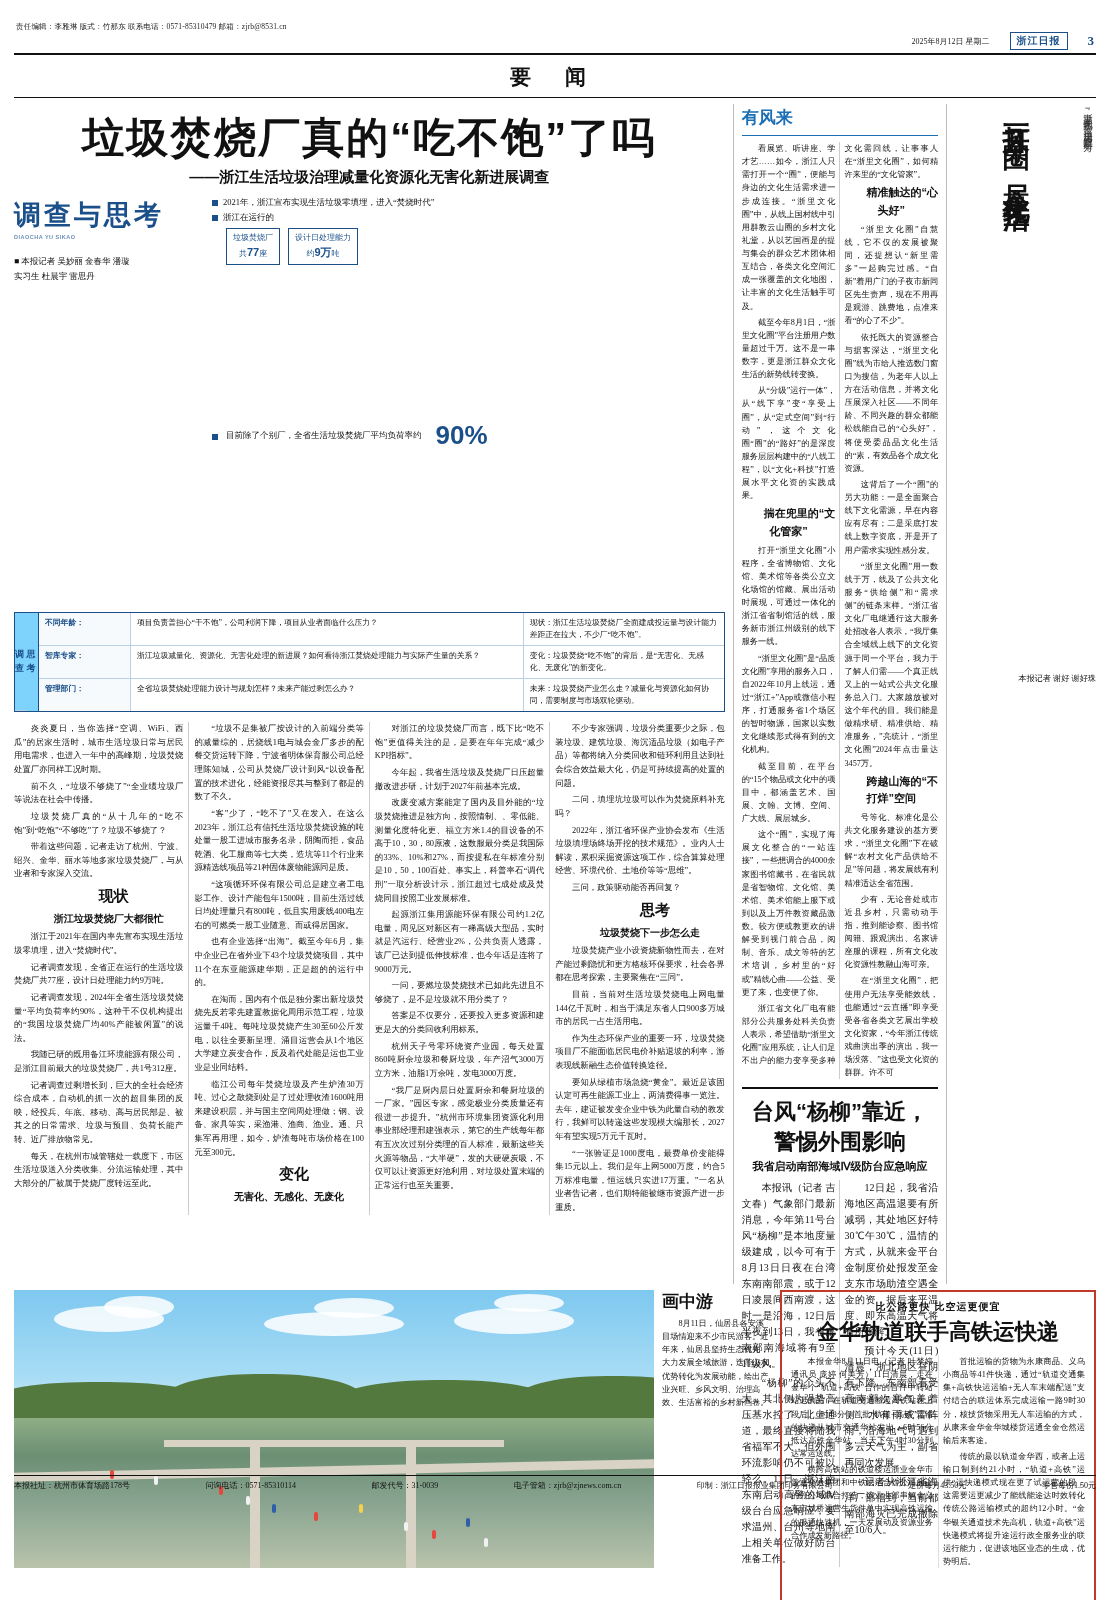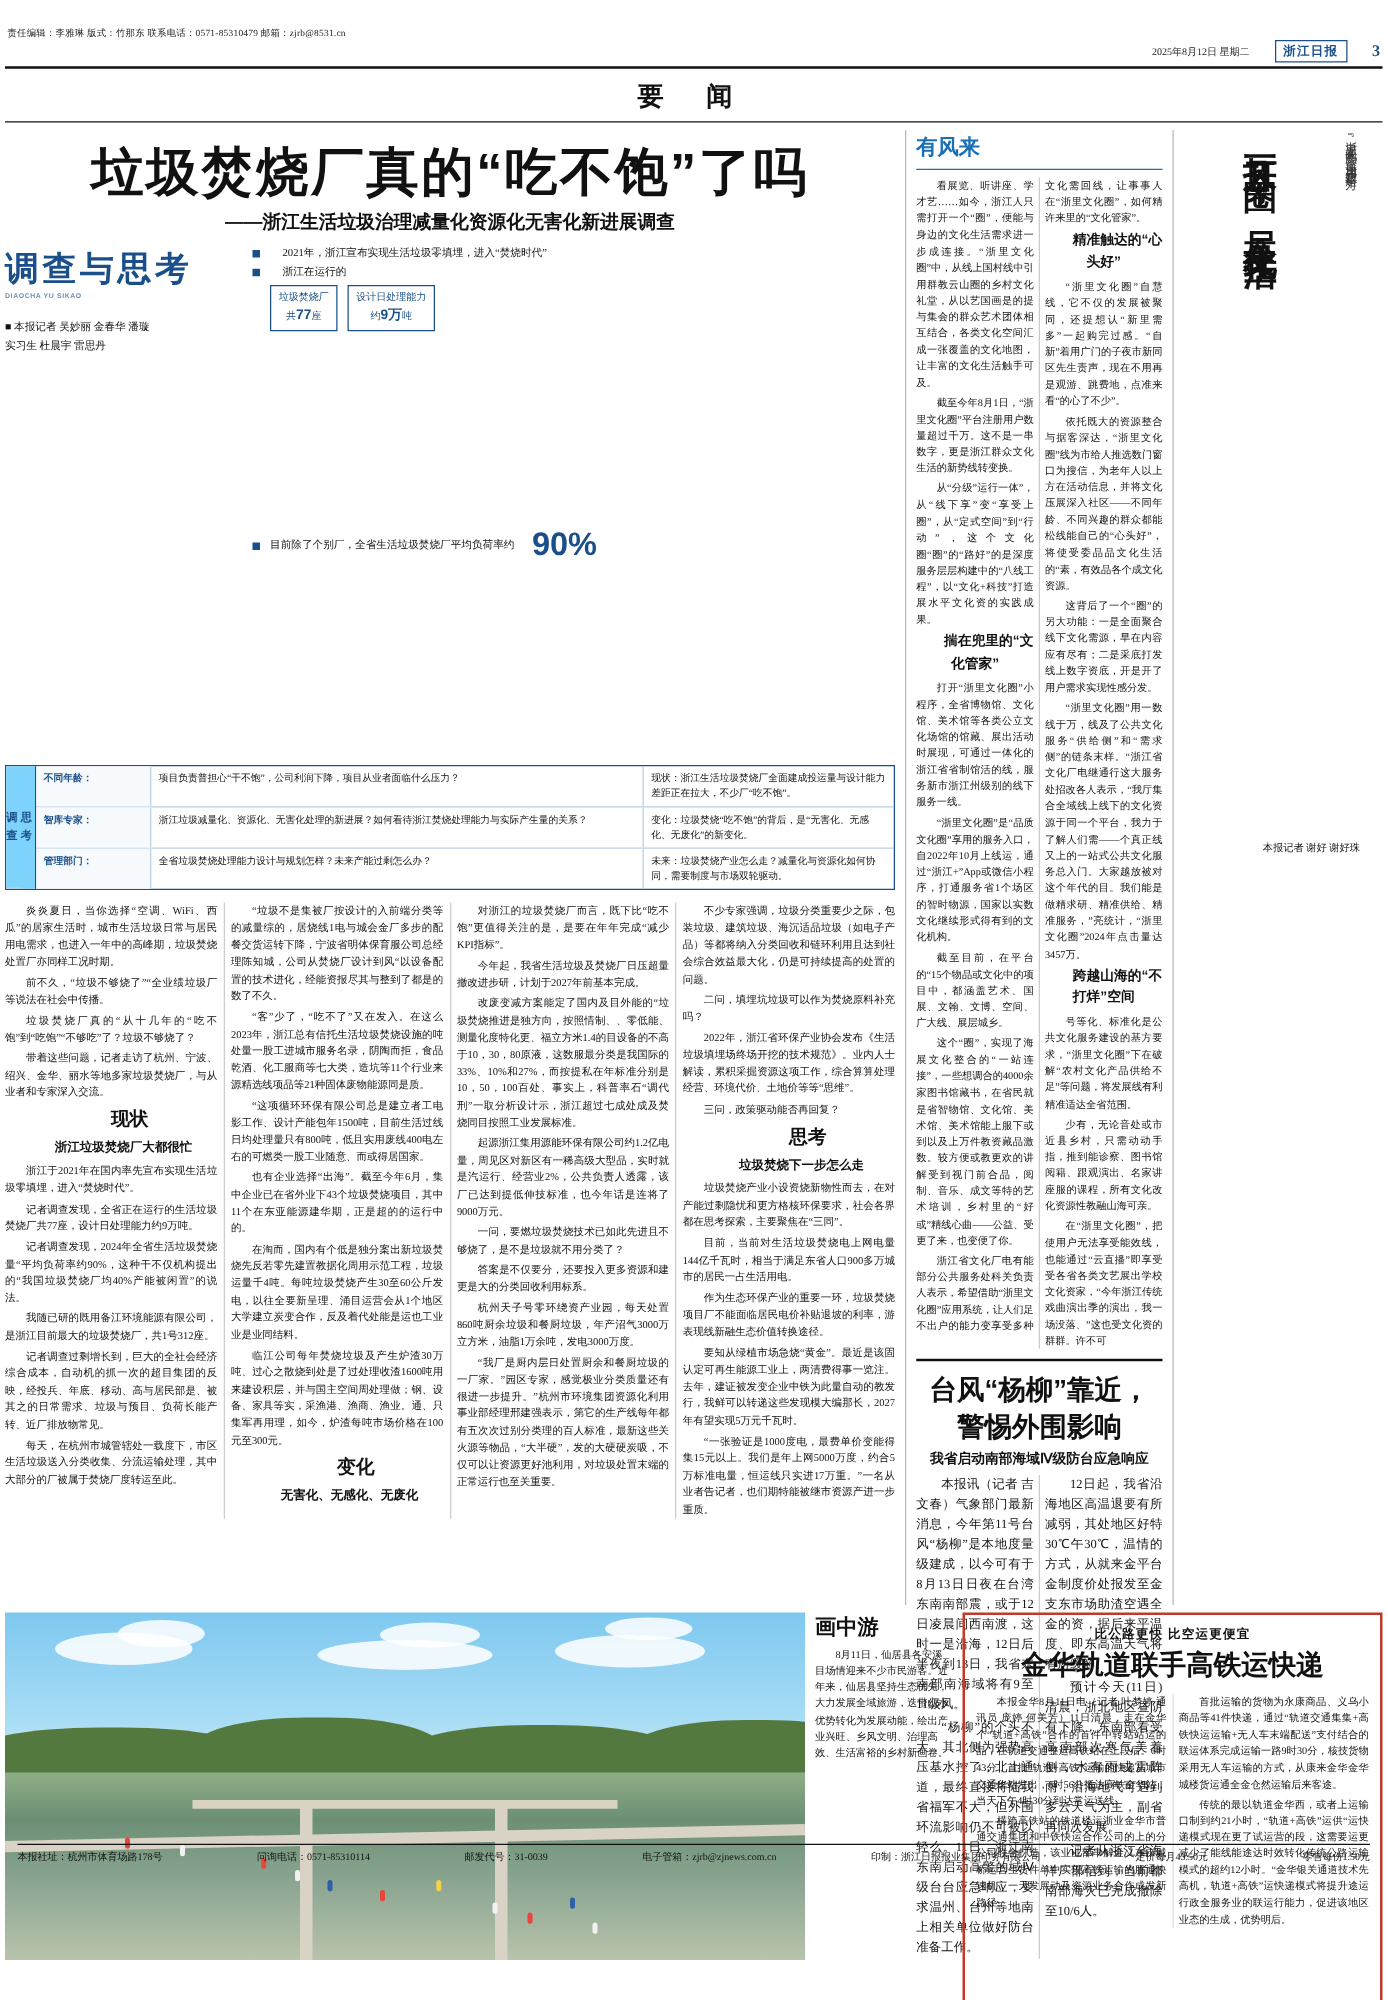--- a/index.html
+++ b/index.html
@@ -5,21 +5,21 @@
   * { box-sizing: border-box; }
   html, body { margin:0; padding:0; }
   body {
     width:1110px; height:1600px;
     background:#ffffff;
     font-family:"Liberation Serif", serif;
     color:#111;
     position:relative;
     overflow:hidden;
   }
-  .page { position:relative; width:1110px; height:1497px; padding:0 4px; }
+  .page { position:relative; width:1110px; height:1497px; padding:0 14px; }
 
   
   .masthead {
     display:flex; align-items:center; justify-content:space-between;
     font-size:7.5px; color:#222; padding:4px 2px 3px 2px;
     border-bottom:2px solid #111;
   }
   .masthead .left { letter-spacing:0.2px; }
   .masthead .right { display:flex; align-items:center; gap:20px;margin-top:28px; }
   .masthead .date { font-size:8px; }
@@ -63,21 +63,21 @@
   .badge-col { width:188px; }
   .badge {
     color:#1a4f8a; font-weight:bold;
     font-family:"Liberation Sans", sans-serif;
   }
   .badge .big { font-size:27px; letter-spacing:3px; display:block; }
   .badge .sub { font-size:5.5px; letter-spacing:0.5px; color:#6b8fb5; display:block; margin-top:1px;}
   .byline { font-size:8.5px; line-height:1.7; margin-top:14px; }
 
   .facts { flex:1; font-size:8.5px; }
-  .fact-row { display:flex; align-items:flex-start; gap:18px; margin-bottom:3px; }
+  .fact-row { display:flex; align-items:flex-start; gap:5px; margin-bottom:3px; }
   .sq { width:6px; height:6px; background:#1a4f8a; margin-top:3px; flex:0 0 6px; }
   .stat-cards { display:flex; gap:8px; margin:4px 0 4px 14px;align-items:flex-end; }
   .stat-card {
     border:1px solid #1a4f8a; color:#1a4f8a; font-size:8px;
     padding:3px 6px; text-align:center; line-height:1.5;
     font-family:"Liberation Sans", sans-serif;
   }
   .stat-card b { font-size:11px; }
   .pct { font-size:26px; font-weight:bold; color:#1a4f8a;
     font-family:"Liberation Sans", sans-serif; margin-left:6px; }

